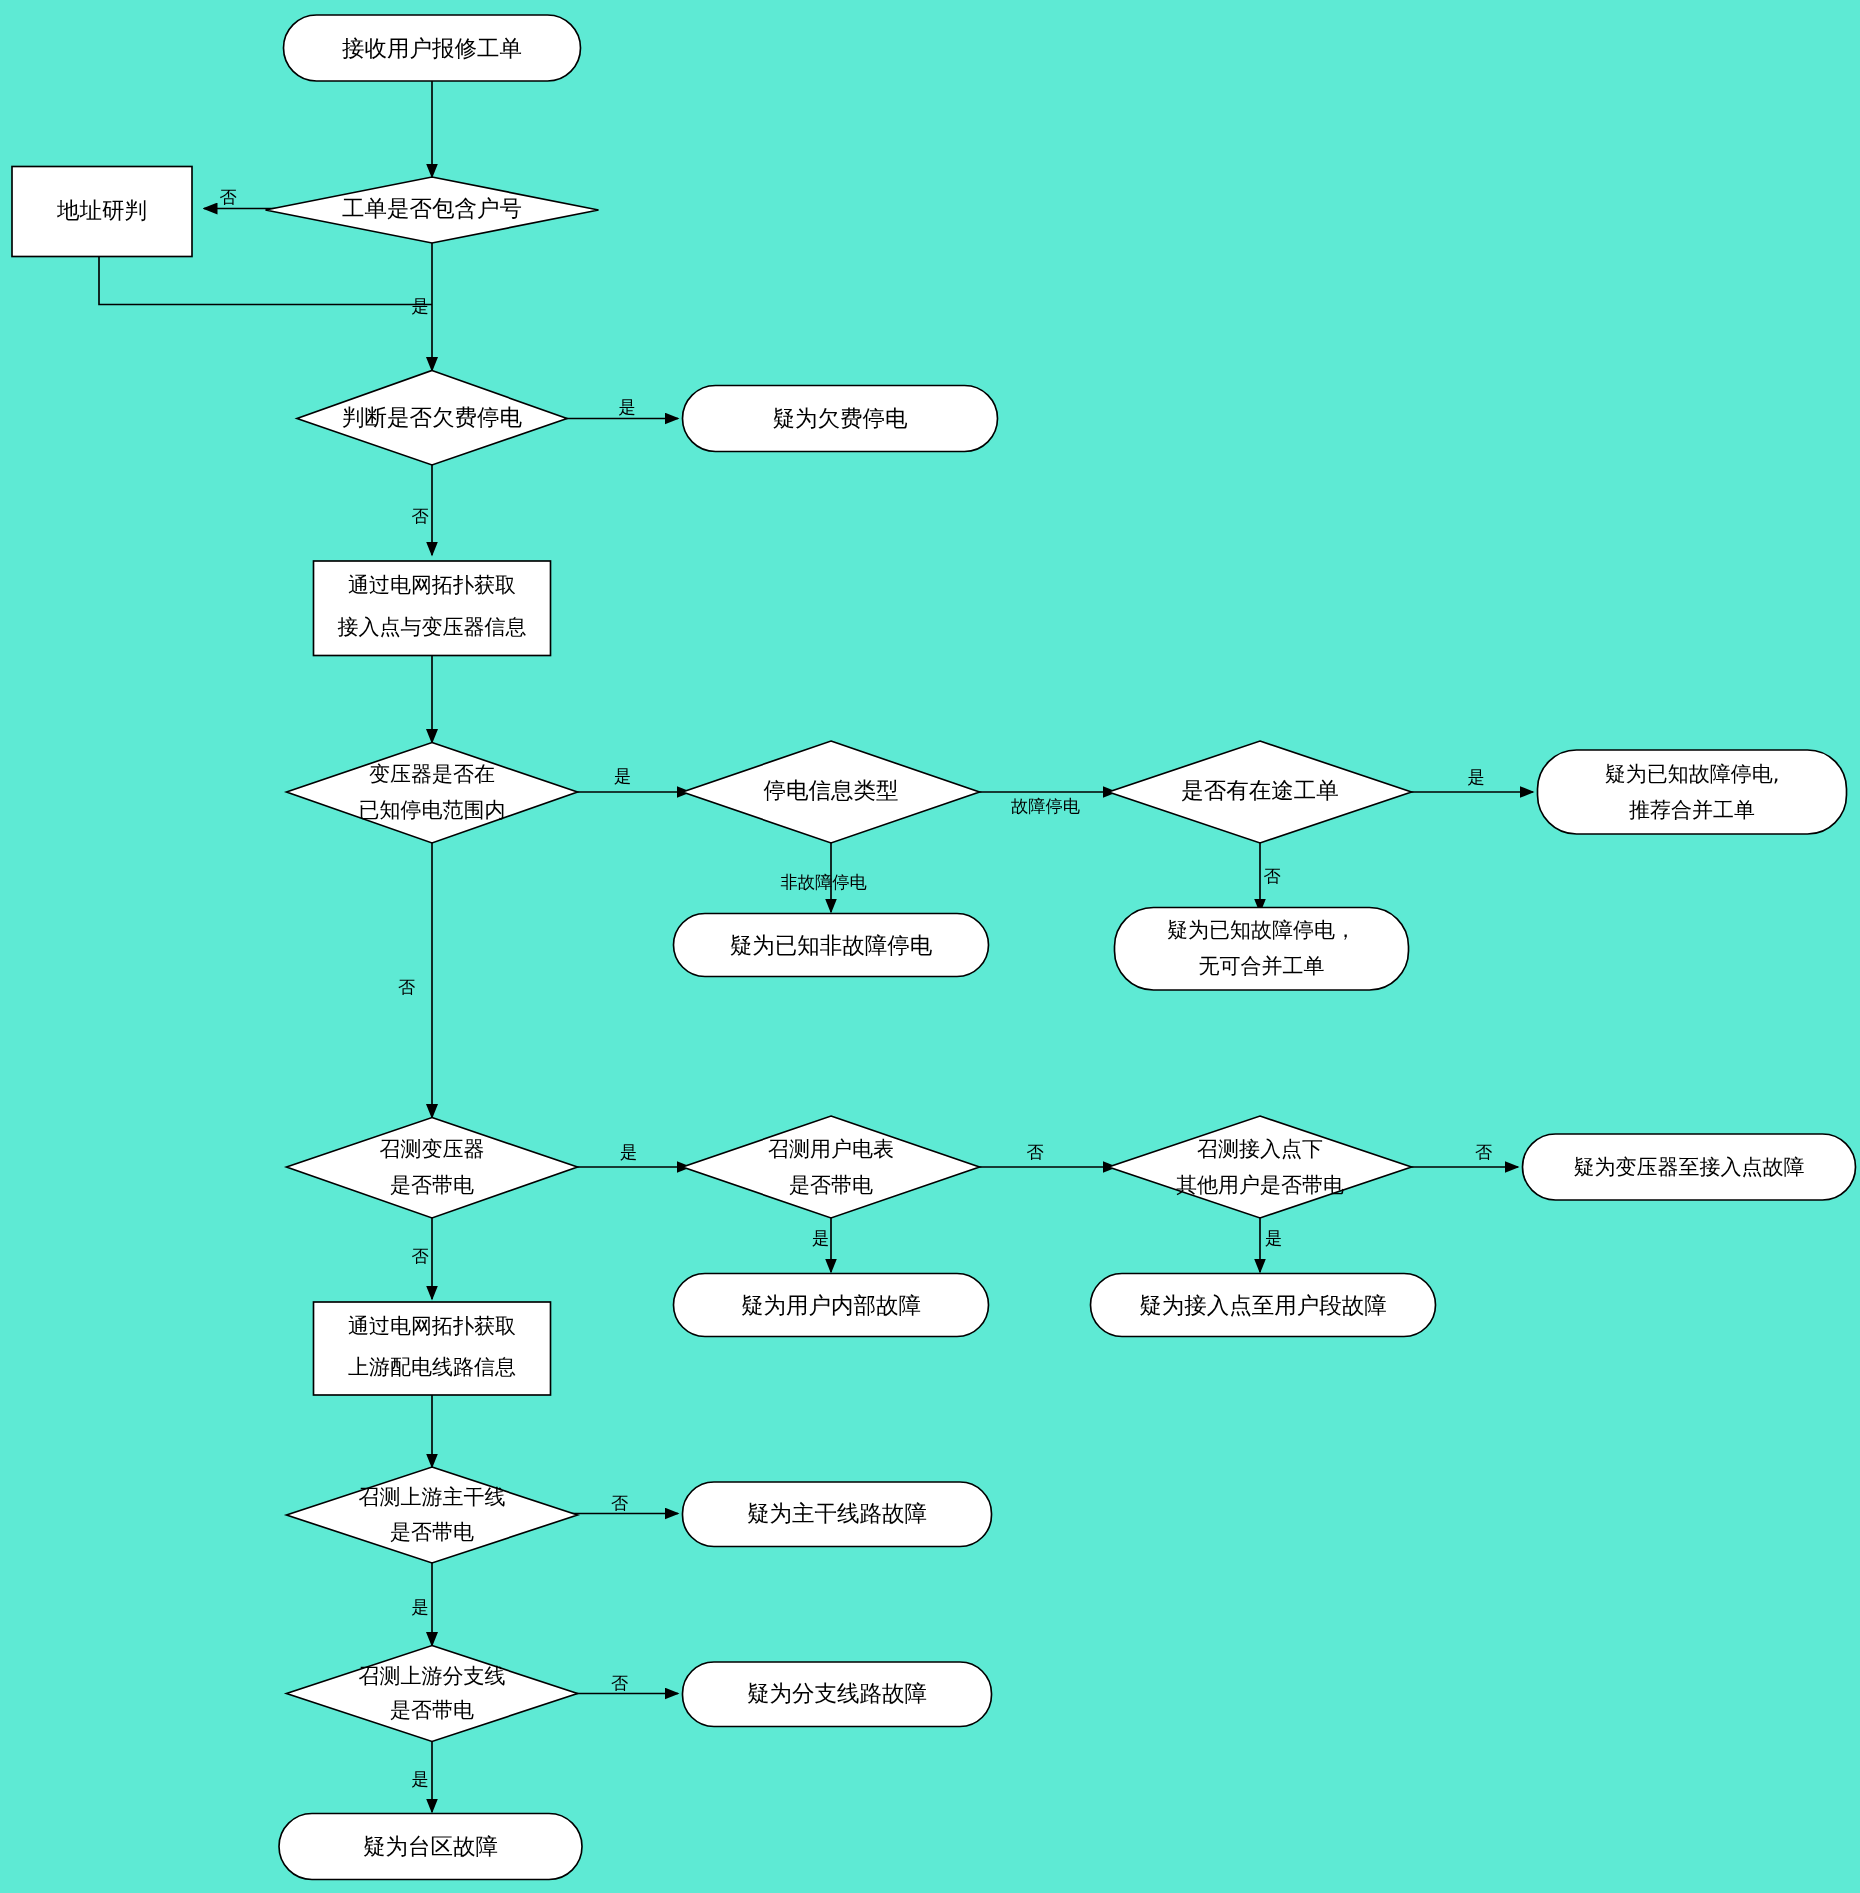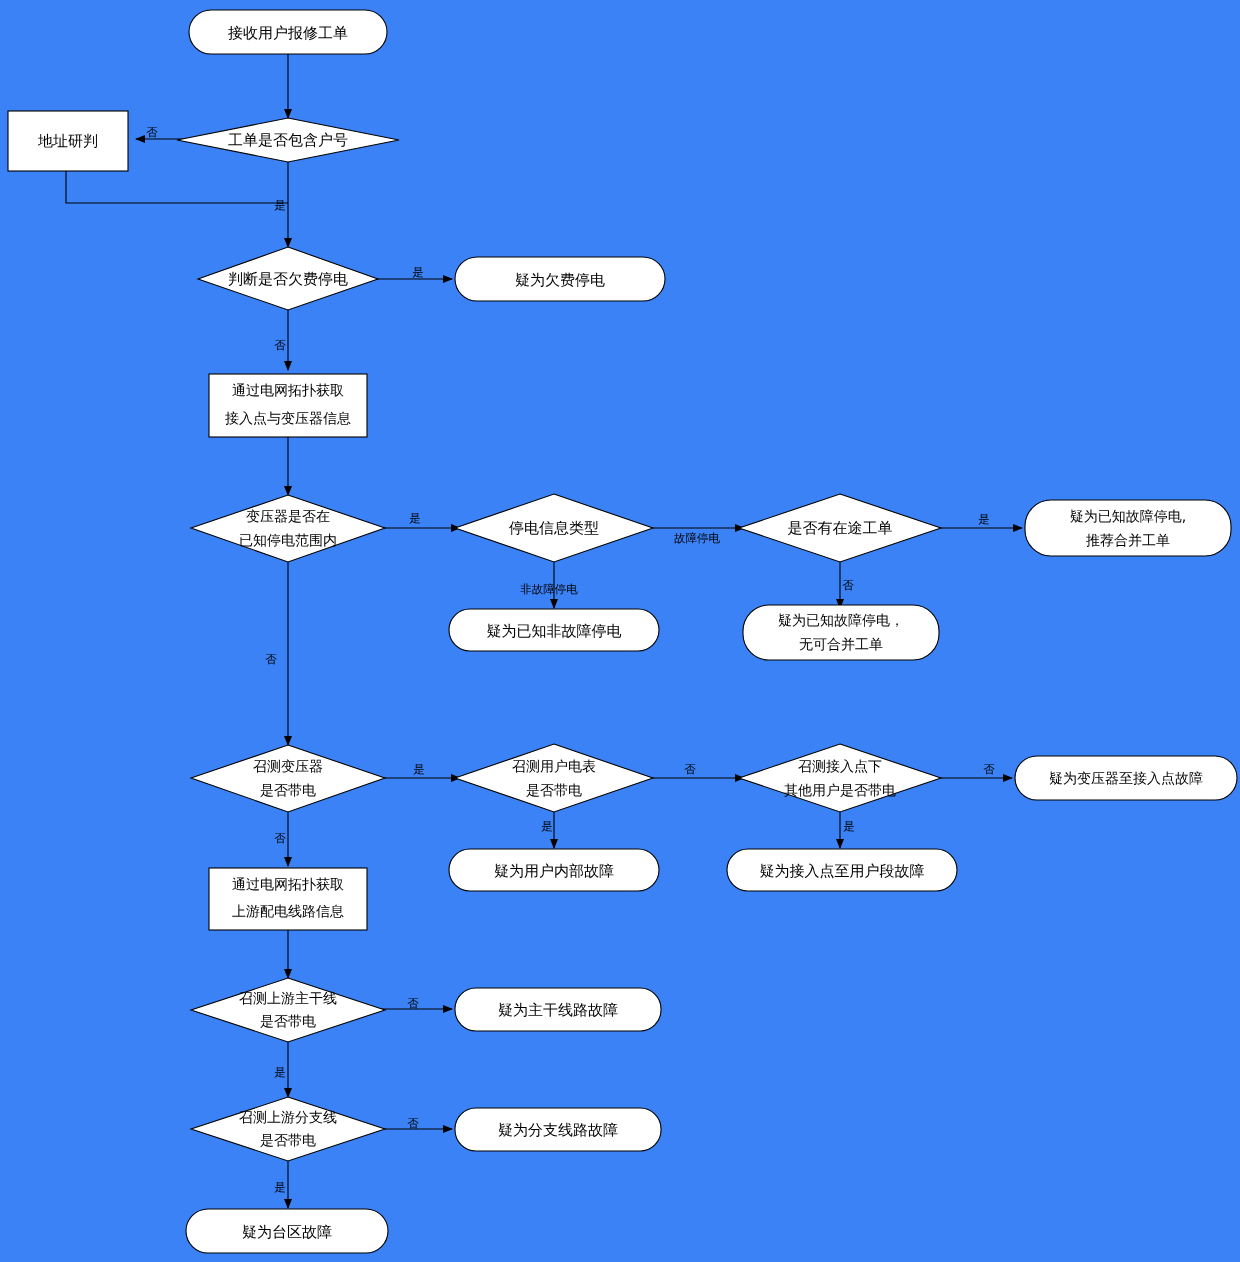--- a/index.html
+++ b/index.html
@@ -7,21 +7,21 @@
     padding: 0;
     background: #ffffff;
   }
   body {
     font-family: "DejaVu Sans", "Liberation Sans", sans-serif;
   }
   #canvas {
     position: relative;
     width: 1240px;
     height: 1262px;
-    background: #3b82f6;
+    background: #5eead4;
     overflow: hidden;
   }
   svg.flow {
     position: absolute;
     left: 0;
     top: 0;
     width: 1240px;
     height: 1262px;
   }
   .node-text {

